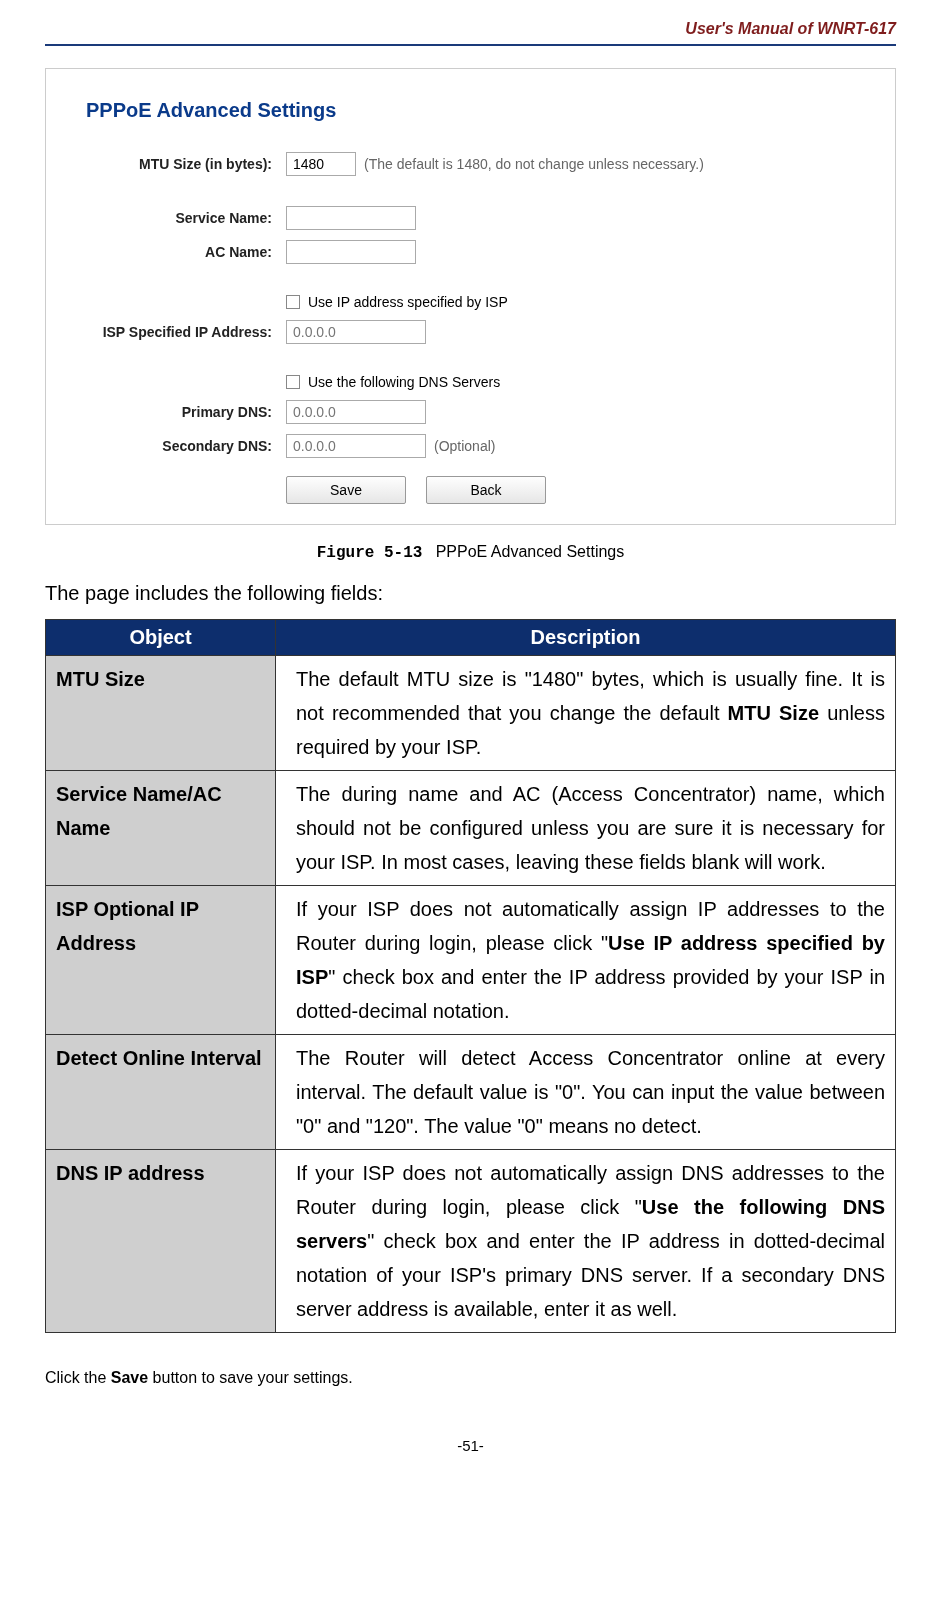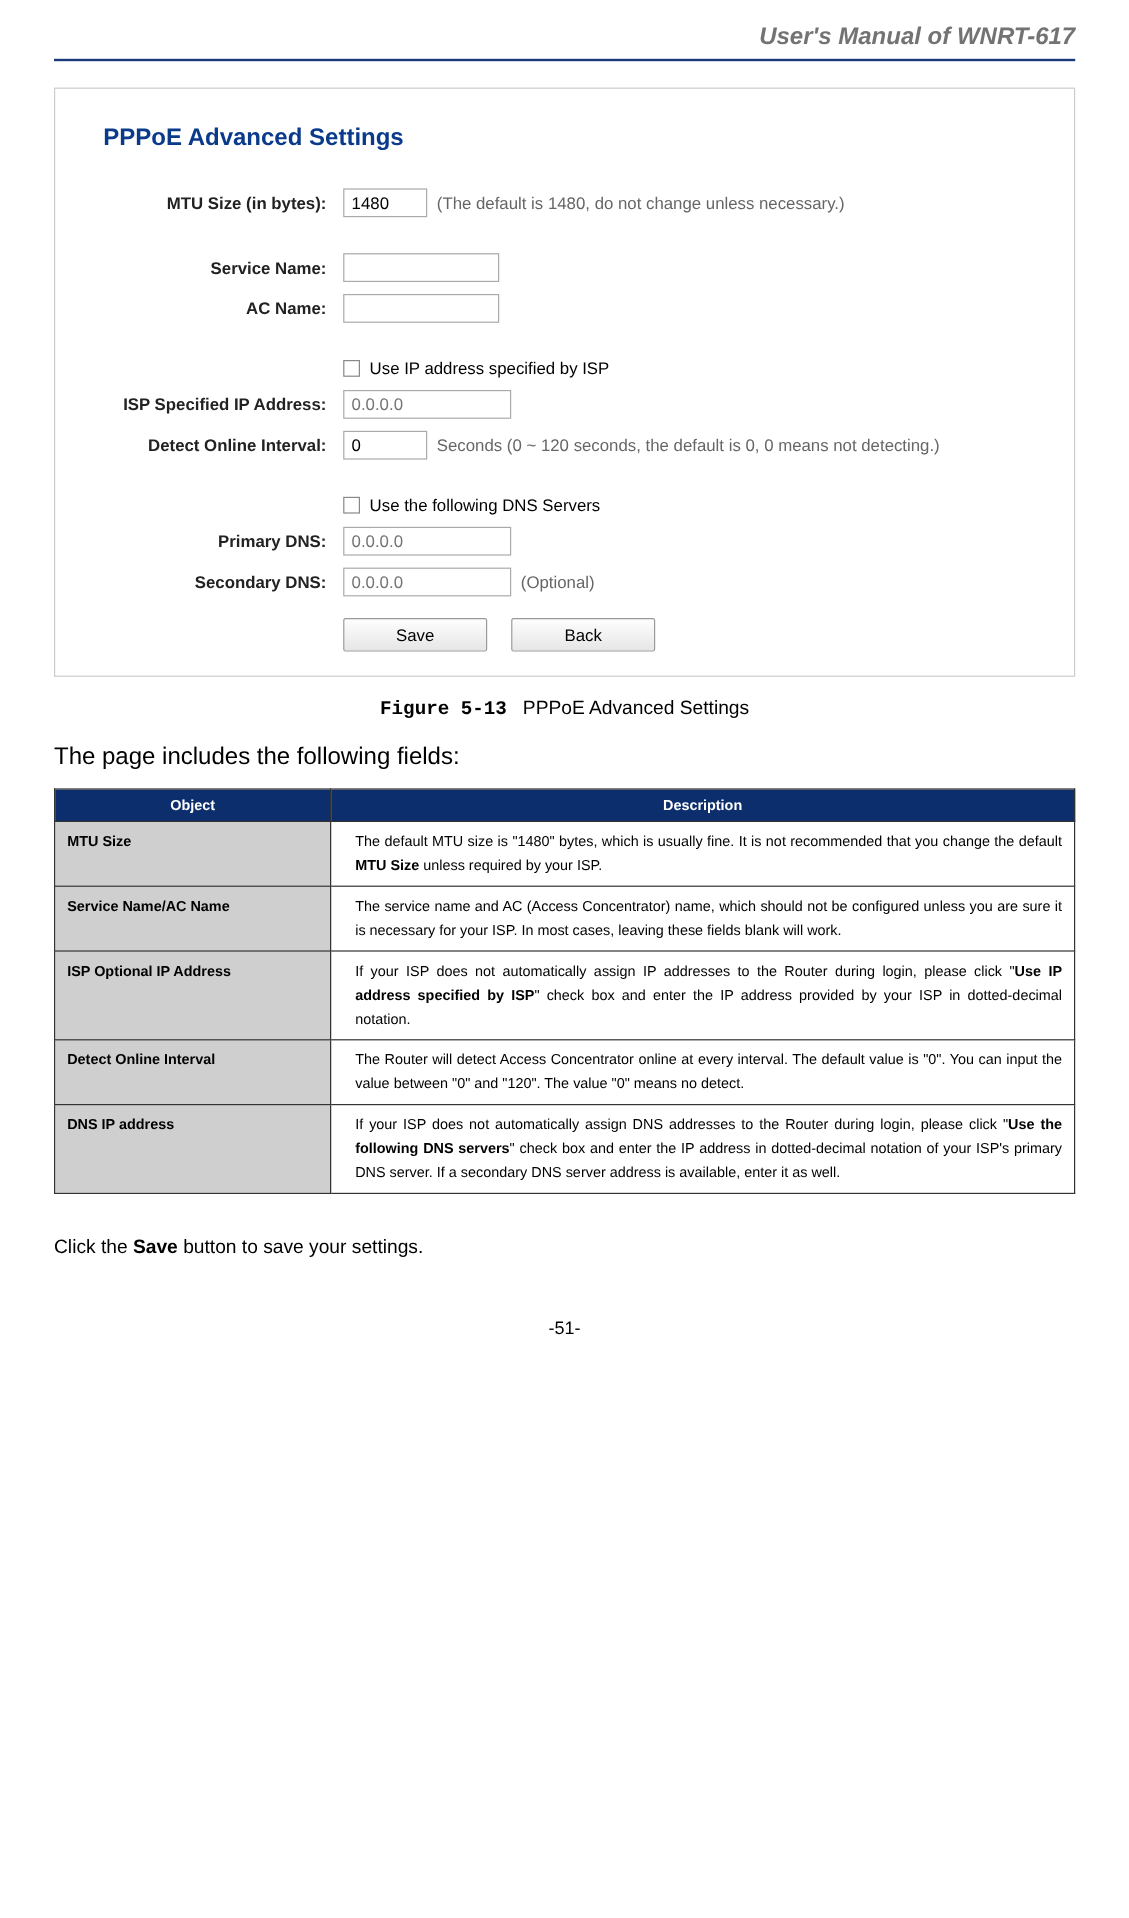--- a/index.html
+++ b/index.html
@@ -7,22 +7,22 @@
       font-family: Arial, Helvetica, sans-serif;
       background: #fff;
       width: 941px;
       padding: 20px 45px 30px 45px;
       color: #000;
     }
     .manual-title {
       text-align: right;
       font-style: italic;
       font-weight: bold;
-      color: #737373;
-      font-size: 20px;
+      color: #7f1d1d;
+      font-size: 16px;
       margin-bottom: 6px;
     }
     .hr-top {
       border: none;
       border-top: 2px solid #1a3a7a;
       margin-bottom: 22px;
     }
     .screenshot-frame {
       border: 1px solid #ccc;
       background: #fff;
@@ -98,21 +98,21 @@
     .figure-caption {
       text-align: center;
       font-size: 16px;
       margin-bottom: 20px;
     }
     .figure-caption .fig-num { font-weight: bold; font-family: Liberation Mono, monospace; }
     .intro-text { font-size: 20px; margin-bottom: 14px; }
     table.desc-table {
       width: 100%;
       border-collapse: collapse;
-      font-size: 12px;
+      font-size: 20px;
     }
     table.desc-table th {
       background: #0d2e6d;
       color: #fff;
       font-weight: bold;
       padding: 6px 8px;
       border: 1px solid #333;
       text-align: center;
     }
     table.desc-table td {
@@ -170,25 +170,20 @@
   <div class="checkbox-row">
     <div class="checkbox-box"></div>
     <span>Use IP address specified by ISP</span>
   </div>
 
   <div class="form-row">
     <div class="form-label">ISP Specified IP Address:</div>
     <input class="form-input ip" placeholder="0.0.0.0" style="">
   </div>
 
-  <div class="form-row">
-    <div class="form-label">Detect Online Interval:</div>
-    <input class="form-input small" value="0" style="">
-    <span class="form-note">Seconds (0 ~ 120 seconds, the default is 0, 0 means not detecting.)</span>
-  </div>
 
   <div class="spacer"></div>
 
   <div class="checkbox-row">
     <div class="checkbox-box"></div>
     <span>Use the following DNS Servers</span>
   </div>
 
   <div class="form-row">
     <div class="form-label">Primary DNS:</div>
@@ -220,21 +215,21 @@
       <th>Description</th>
     </tr>
   </thead>
   <tbody>
     <tr>
       <td class="obj-col">MTU Size</td>
       <td class="desc-col"><span>The default MTU size is "1480" bytes, which is usually fine. It is not recommended that you change the default </span><span class="bold">MTU Size</span><span> unless required by your ISP.</span></td>
     </tr>
     <tr>
       <td class="obj-col">Service Name/AC Name</td>
-      <td class="desc-col">The service name and AC (Access Concentrator) name, which should not be configured unless you are sure it is necessary for your ISP. In most cases, leaving these fields blank will work.</td>
+      <td class="desc-col">The during name and AC (Access Concentrator) name, which should not be configured unless you are sure it is necessary for your ISP. In most cases, leaving these fields blank will work.</td>
     </tr>
     <tr>
       <td class="obj-col">ISP Optional IP Address</td>
       <td class="desc-col"><span>If your ISP does not automatically assign IP addresses to the Router during login, please click "</span><span class="bold">Use IP address specified by ISP</span><span>" check box and enter the IP address provided by your ISP in dotted-decimal notation.</span></td>
     </tr>
     <tr>
       <td class="obj-col">Detect Online Interval</td>
       <td class="desc-col">The Router will detect Access Concentrator online at every interval. The default value is "0". You can input the value between "0" and "120". The value "0" means no detect.</td>
     </tr>
     <tr>

